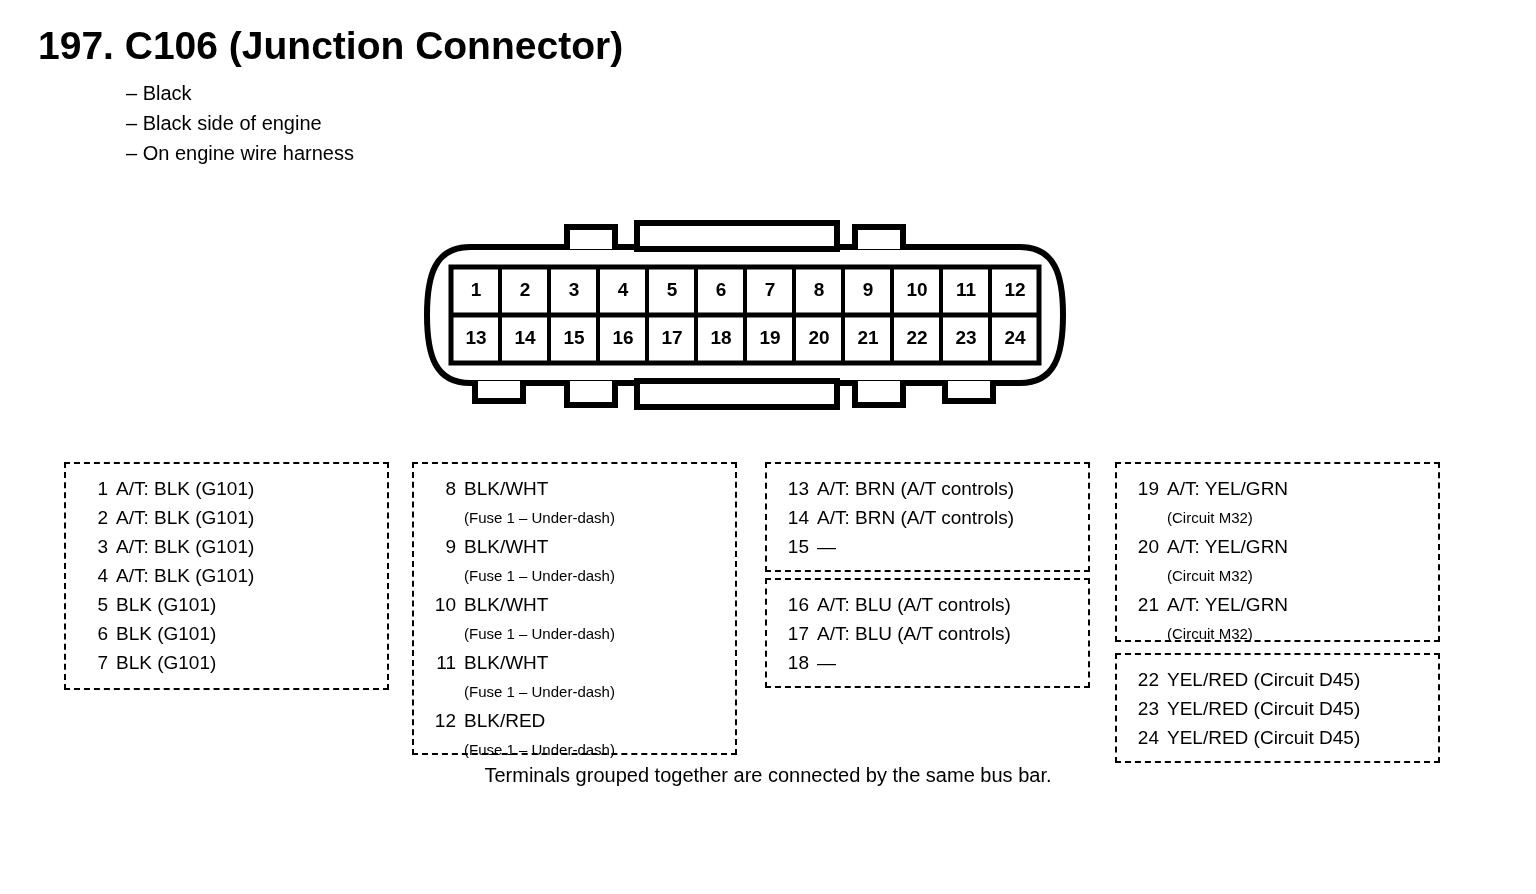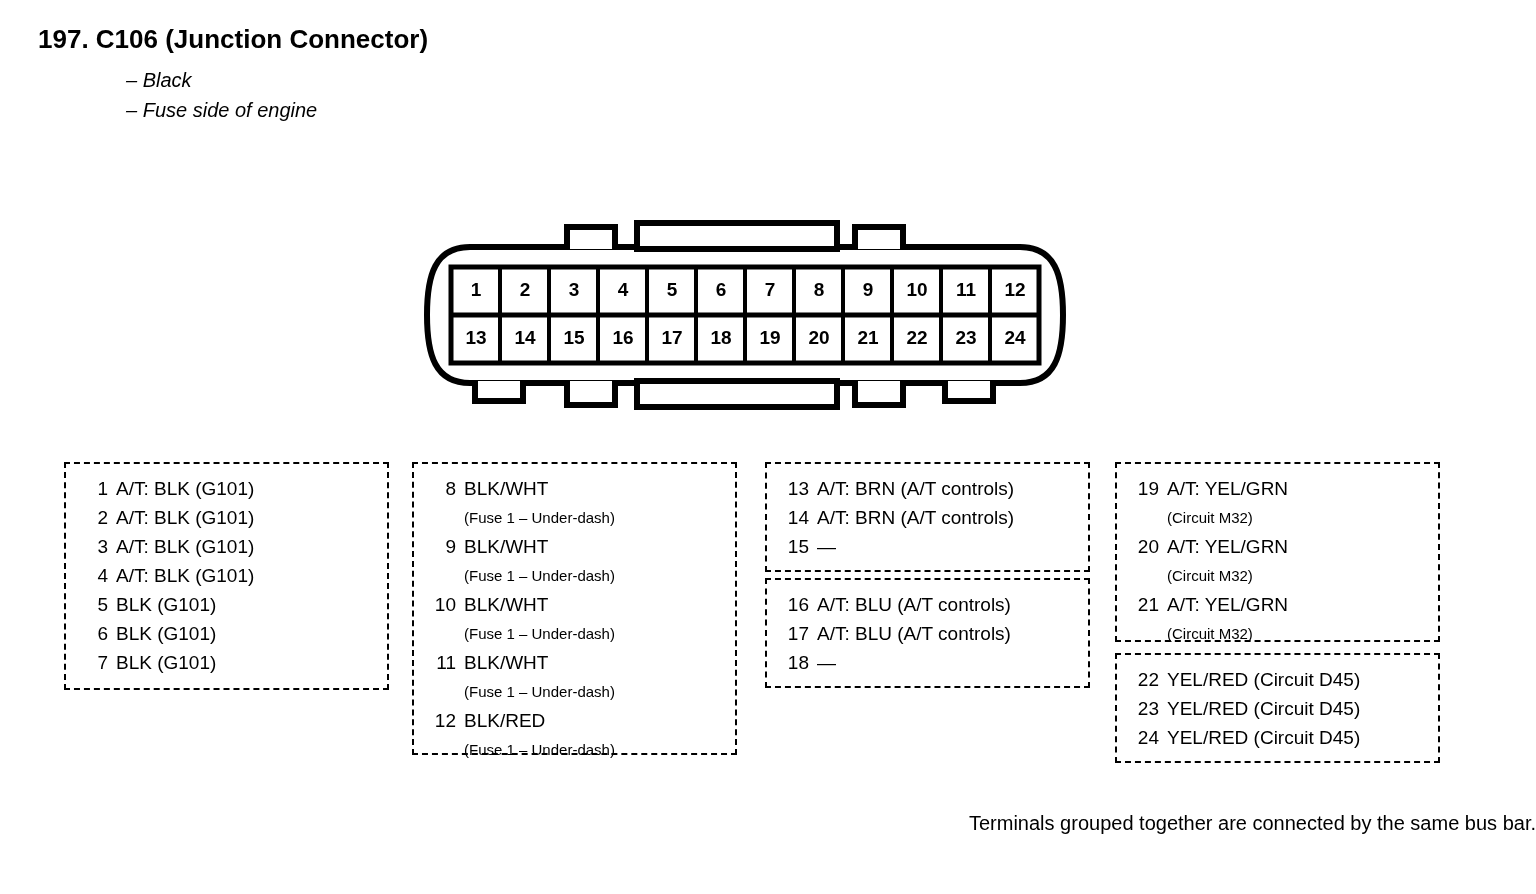--- a/index.html
+++ b/index.html
@@ -16,29 +16,28 @@
     overflow: hidden;
   }
 
   
   #header {
     position: absolute;
     left: 38px;
     top: 24px;
   }
   #title {
-    font-size: 26px;
+    font-size: 39px;
     font-weight: bold;
     letter-spacing: 0px;
     white-space: nowrap;
   }
   #subtitle-list {
     margin-top: 10px;
     margin-left: 88px;
-    font-style: italic;
   }
   .subtitle-line {
     font-size: 20px;
     line-height: 30px;
     white-space: nowrap;
   }
 
   
   #connector-wrap {
     position: absolute;
@@ -89,33 +88,34 @@
     line-height: 29px;
     white-space: nowrap;
     padding-left: 38px;
   }
 
   
   #footer-note {
     position: absolute;
     left: 0;
     right: 0;
-    top: 812px;
-    text-align: right;
+    top: 764px;
+    text-align: center;
     font-size: 20px;
   }
 </style>
 </head>
 <body>
 
 <div id="header">
   <div id="title">197. C106 (Junction Connector)</div>
   <div id="subtitle-list">
     <div class="subtitle-line">– Black</div>
-    <div class="subtitle-line">– Fuse side of engine</div>
+    <div class="subtitle-line">– Black side of engine</div>
+    <div class="subtitle-line">– On engine wire harness</div>
   </div>
 </div>
 
 <div id="connector-wrap">
   <svg id="connector-svg" width="660" height="200" viewBox="0 0 660 200">
 
     <path d="
       M 55,32
       C 20,32 12,60 12,100
       C 12,140 20,168 55,168

